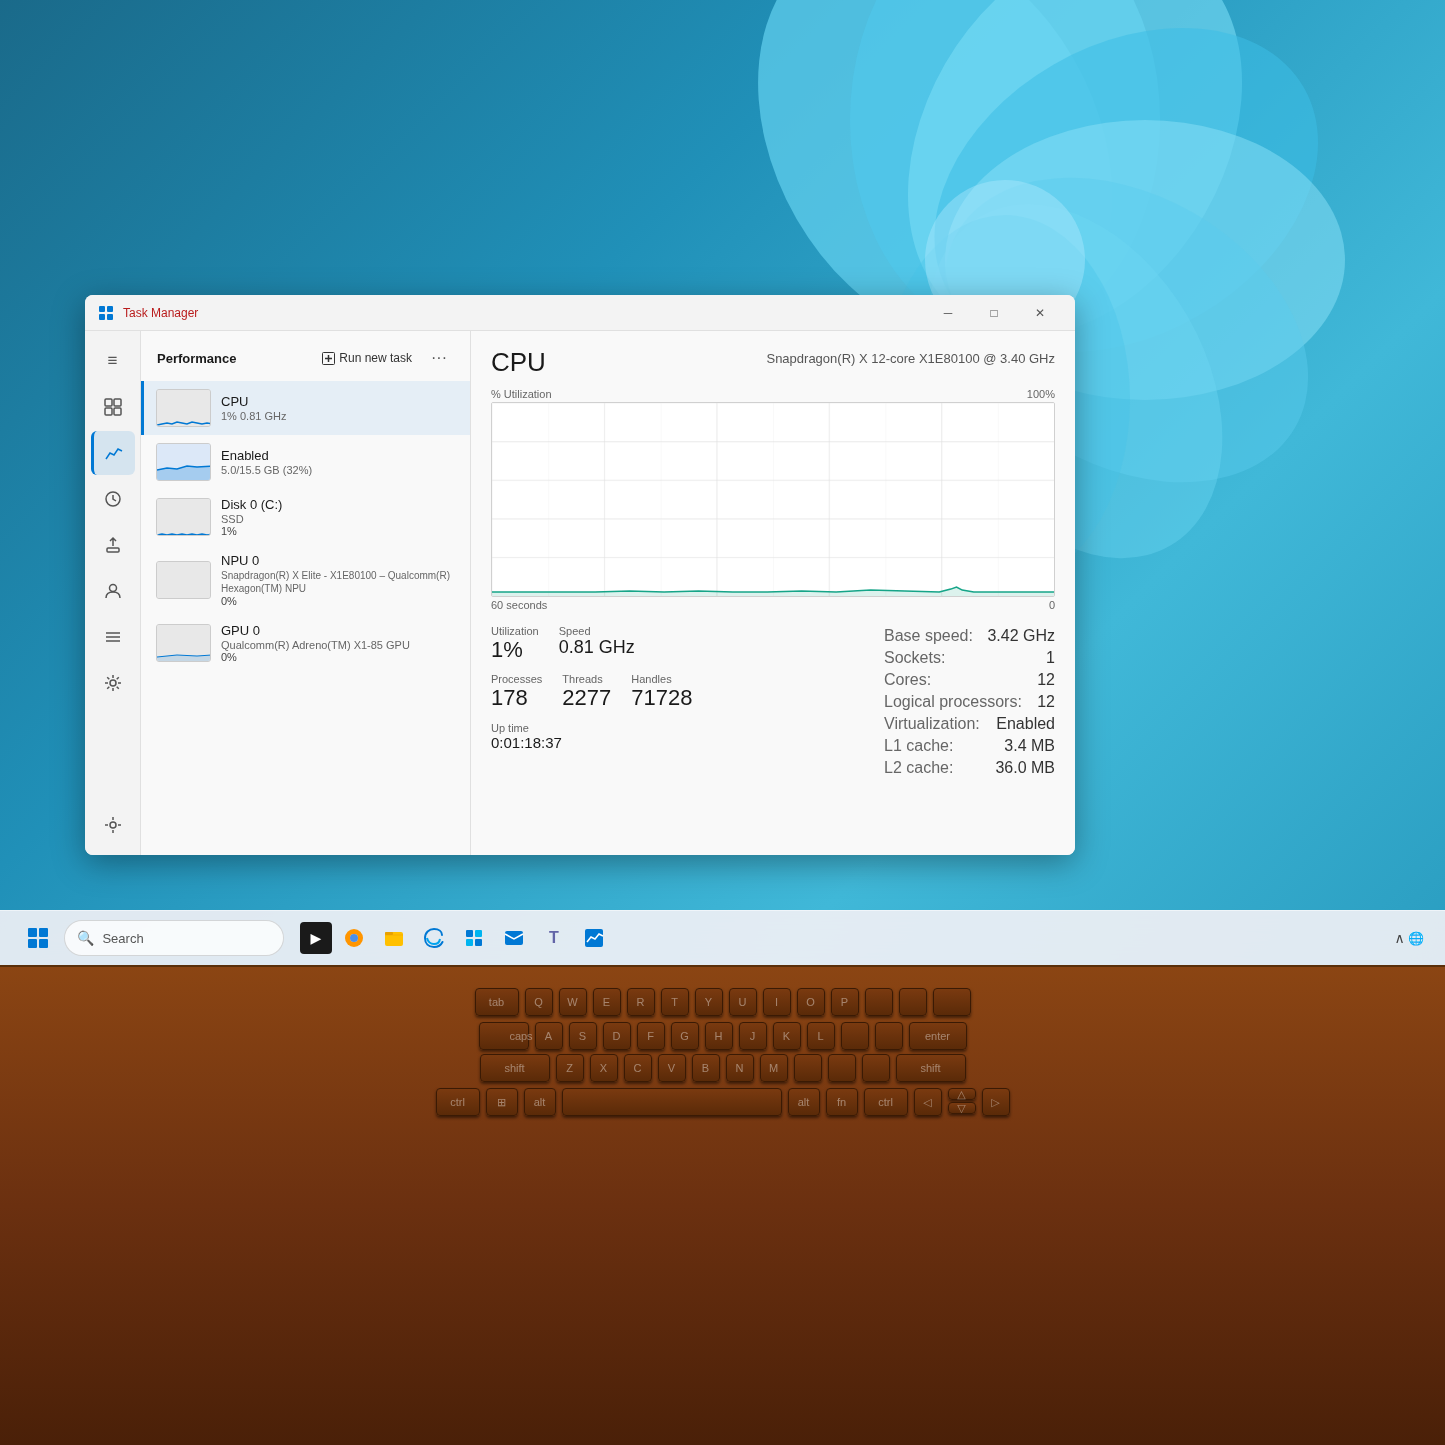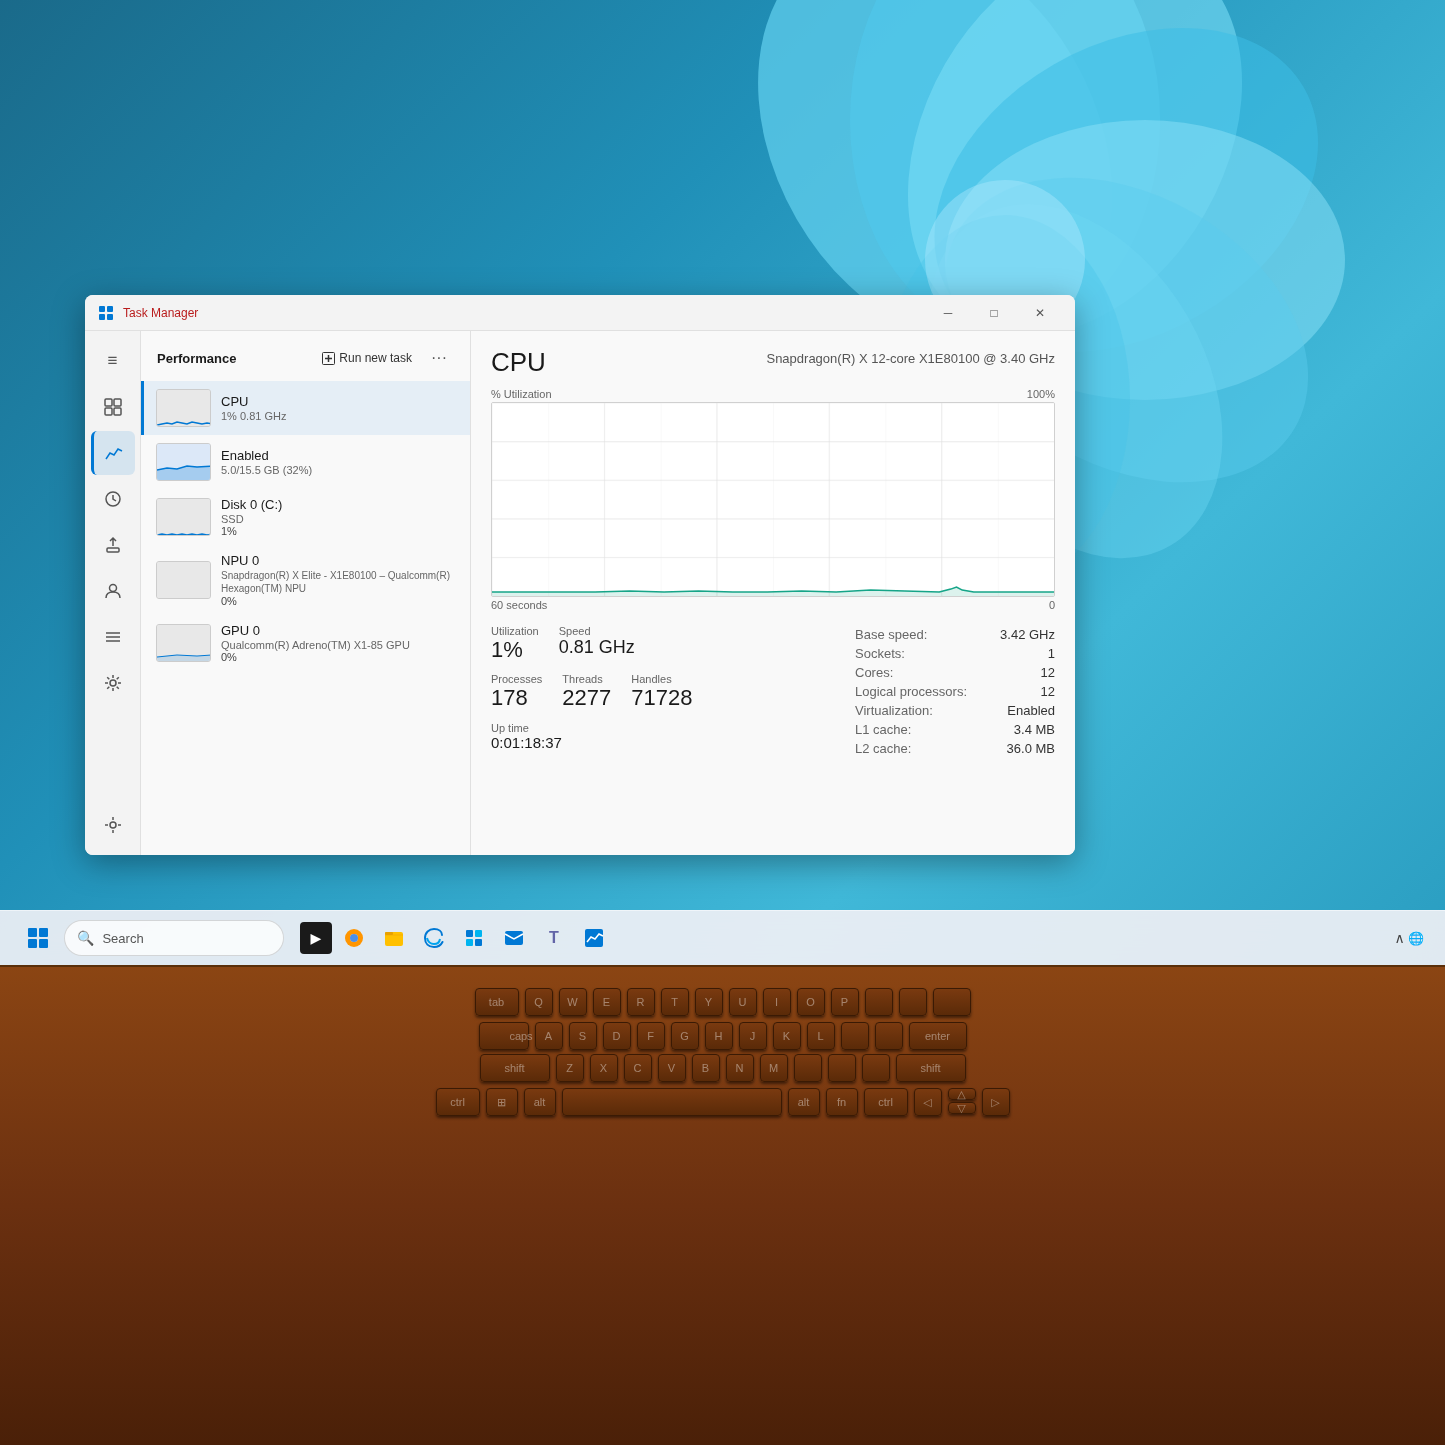--- a/index.html
+++ b/index.html
@@ -385,23 +385,24 @@
     }
     .stat-value.medium {
       font-size: 18px;
     }
     .stat-value.small-val {
       font-size: 15px;
     }
     .spec-row {
       display: flex;
       justify-content: space-between;
-      font-size: 13px;
+      font-size: 16px;
       padding: 2px 0;
       color: #333;
+      margin-left: 29px;
     }
     .spec-label {
       color: #666;
     }
 
     
     .bottom-stats {
       display: flex;
       gap: 20px;
       margin-top: 8px;

